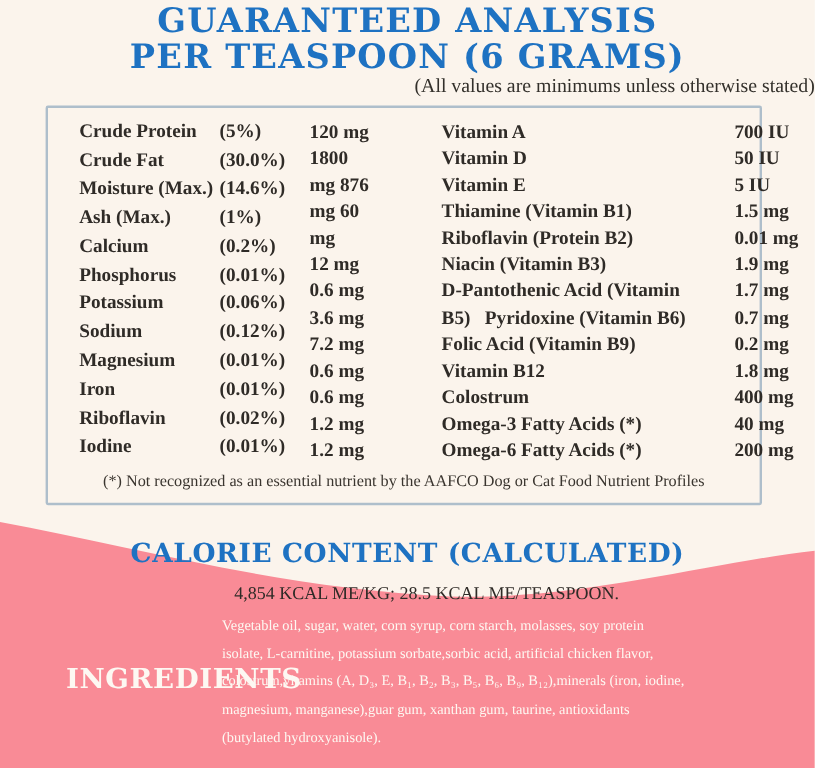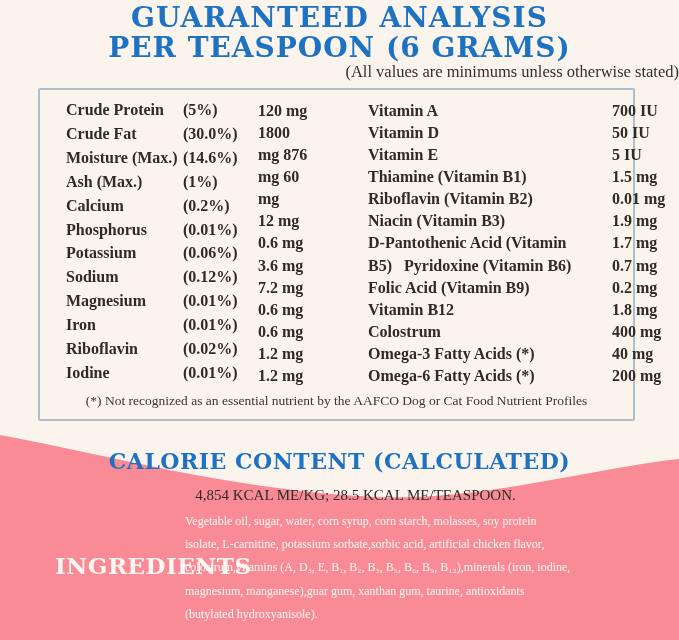--- a/index.html
+++ b/index.html
@@ -112,21 +112,21 @@
         <div class="cell">1.2 mg</div>
         <div class="cell">1.2 mg</div>
       </div>
 
     <div class="col lh13 c-rlabels">
 
     <div class="cell">Vitamin A</div>
         <div class="cell">Vitamin D</div>
         <div class="cell">Vitamin E</div>
         <div class="cell">Thiamine (Vitamin B1)</div>
-        <div class="cell">Riboflavin (Vitamin B2)</div>
+        <div class="cell">Riboflavin (Protein B2)</div>
         <div class="cell">Niacin (Vitamin B3)</div>
         <div class="cell">D-Pantothenic Acid (Vitamin</div>
         <div class="cell">B5)   Pyridoxine (Vitamin B6)</div>
         <div class="cell">Folic Acid (Vitamin B9)</div>
         <div class="cell">Vitamin B12</div>
         <div class="cell">Colostrum</div>
         <div class="cell">Omega-3 Fatty Acids (*)</div>
         <div class="cell">Omega-6 Fatty Acids (*)</div>
       </div>
 

